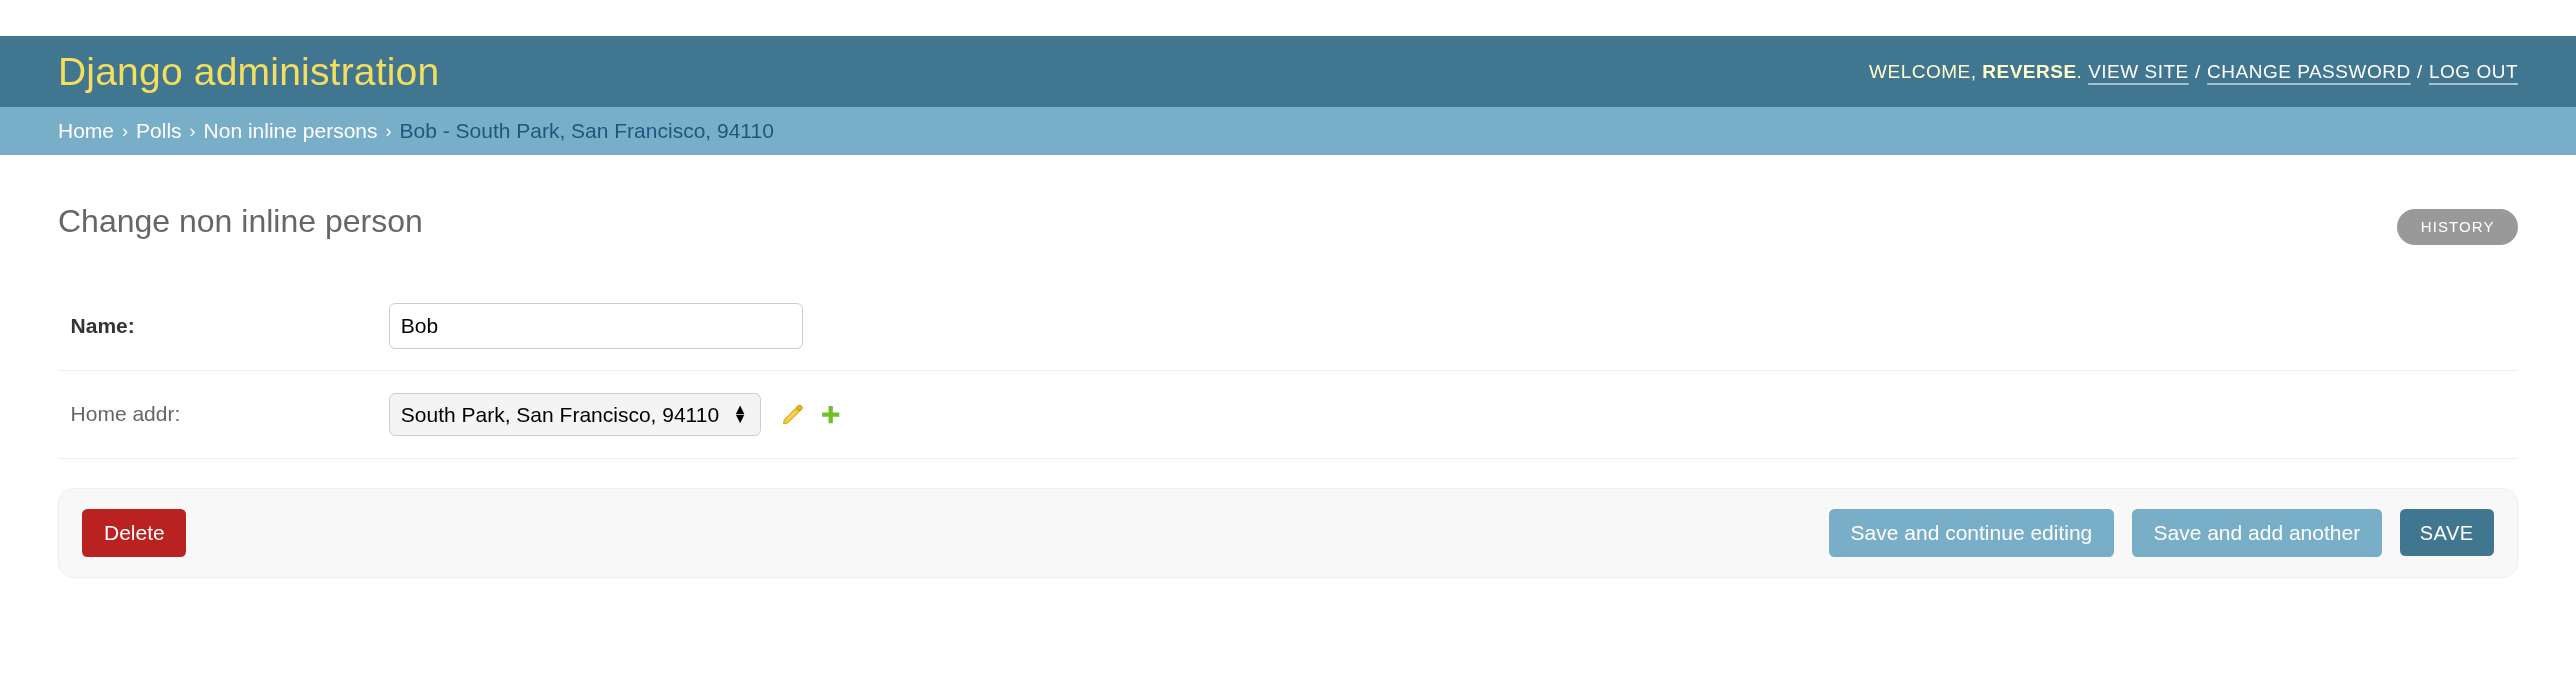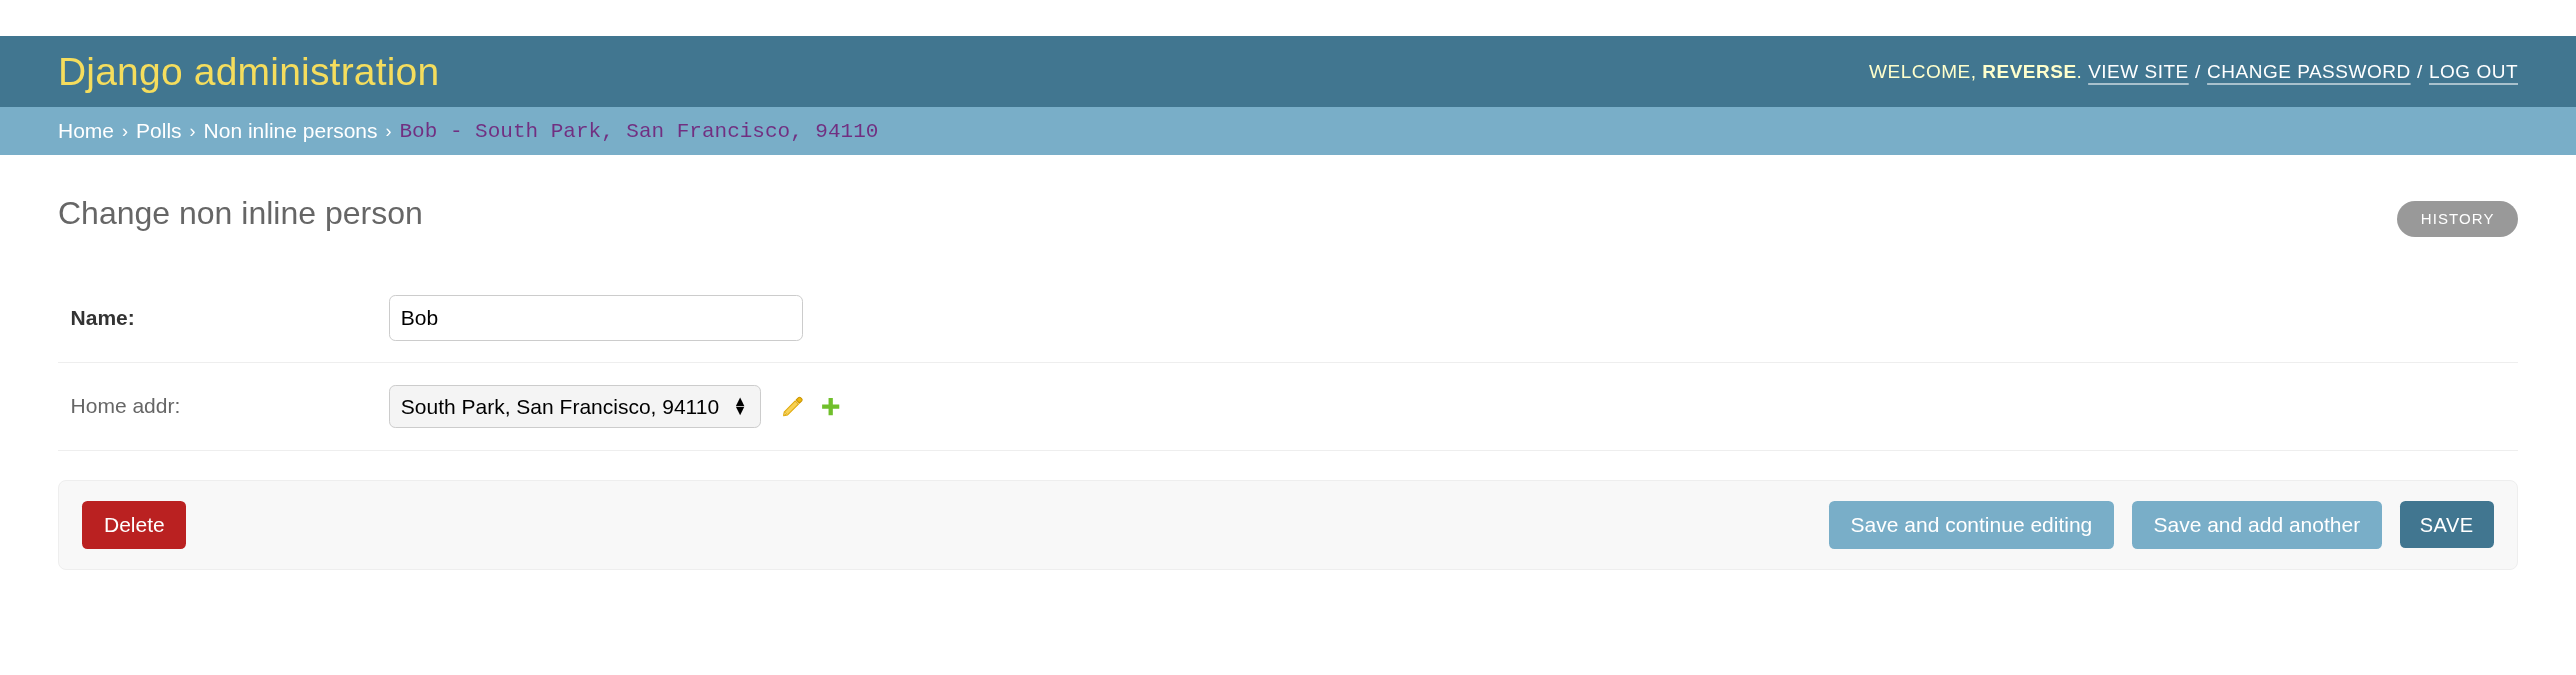--- a/index.html
+++ b/index.html
@@ -72,28 +72,27 @@
     color: #ffffff;
     text-decoration: none;
     cursor: pointer;
   }
   #breadcrumbs .crumb-sep {
     color: #ffffff;
     padding: 0 8px;
     font-size: 18px;
   }
   #breadcrumbs .crumb-current {
-    color: #701a75;
+    color: #0c4a6e;
     opacity: 0.85;
-    font-family: Liberation Mono, monospace;
   }
 
   
   #content-area {
-    padding: 8px 58px;
+    padding: 16px 58px;
     box-sizing: border-box;
   }
   #title-row {
     display: flex;
     align-items: flex-start;
     justify-content: space-between;
     padding-top: 33px;
   }
   #page-title {
     font-size: 32px;
@@ -209,21 +208,21 @@
     width: 23.4px;
     height: 23.4px;
     cursor: pointer;
   }
 
   
   #submit-row {
     margin-top: 29px;
     background: #f8f8f8;
     border: 0.9px solid #eeeeee;
-    border-radius: 8px;
+    border-radius: 15px;
     padding: 20px 23.4px;
     display: flex;
     align-items: center;
     justify-content: space-between;
     box-sizing: border-box;
   }
   .submit-right {
     display: flex;
     align-items: center;
     gap: 18px;

